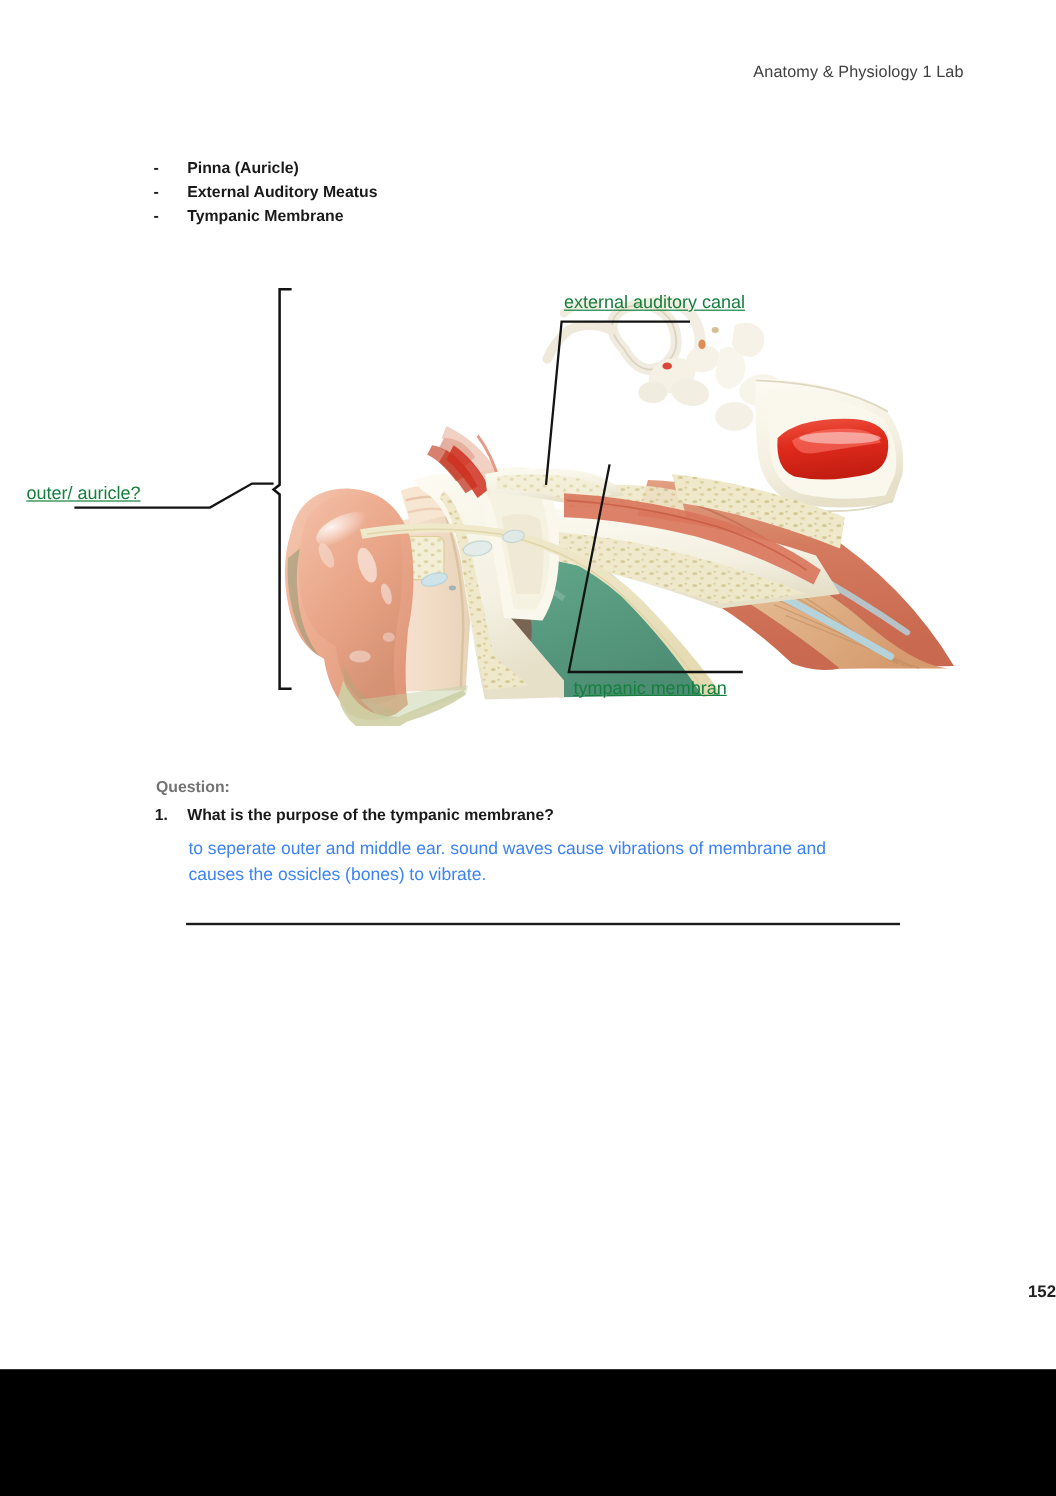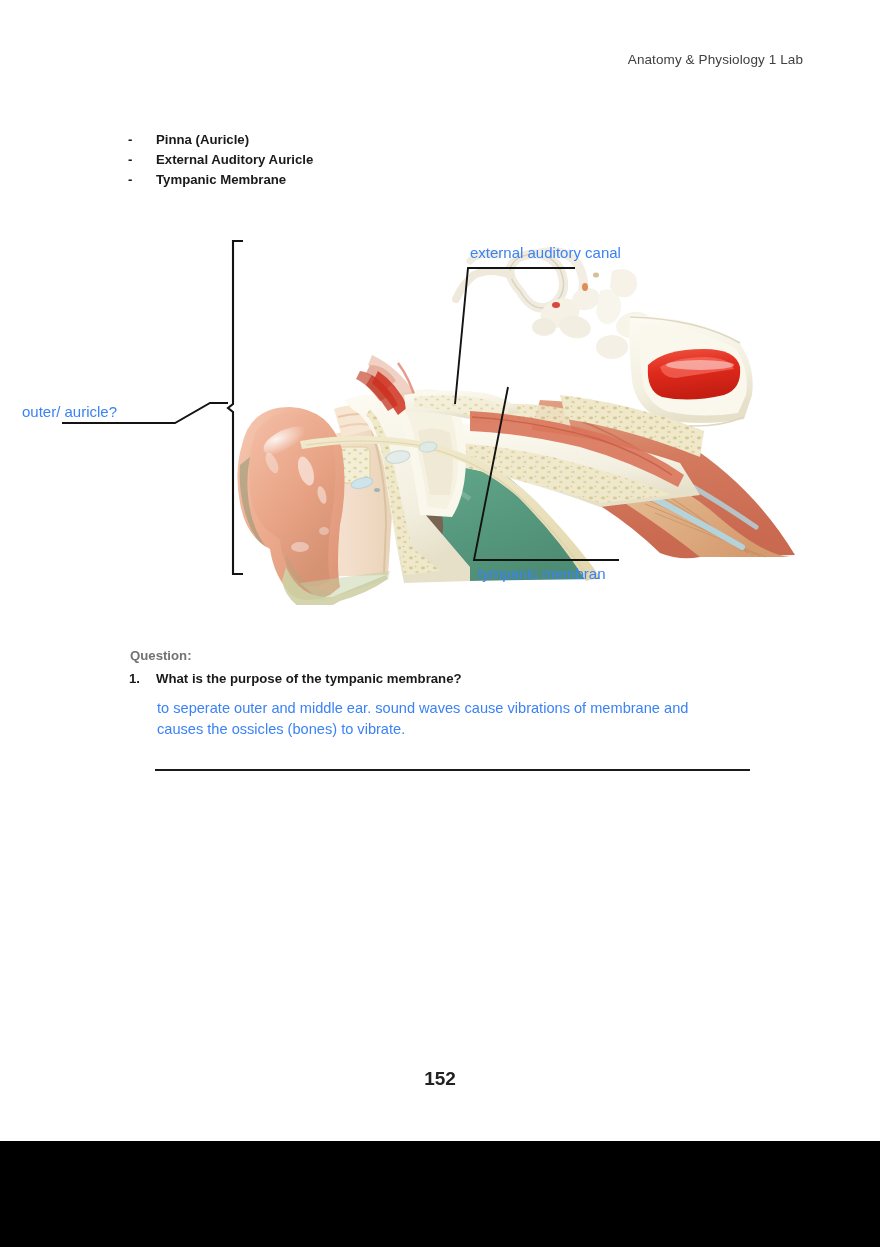--- a/index.html
+++ b/index.html
@@ -64,23 +64,24 @@
     top: 195px;
     width: 880px;
     height: 410px;
   }
   #figure svg { display: block; }
 
   
   .anno {
     position: absolute;
     font-size: 15px;
-    color: #3b82f6;
+    color: #15803d;
     white-space: nowrap;
     font-family: "Liberation Sans", sans-serif;
+    text-decoration: underline;
   }
   .anno-eac { left: 470px; top: 244px; }
   .anno-pinna { left: 22px; top: 403px; }
   .anno-tm { left: 478px; top: 565px; }
 
   
   .q-label {
     position: absolute;
     left: 130px;
     top: 648px;
@@ -118,22 +119,22 @@
     height: 2px;
     background: #1b1b1b;
   }
 
   
   .page-num {
     position: absolute;
     left: 0;
     right: 0;
     top: 1068px;
-    text-align: center;
-    font-size: 19px;
+    text-align: right;
+    font-size: 14px;
     font-weight: bold;
     color: #222;
   }
 
   
   .black-band {
     position: absolute;
     left: 0;
     top: 1141px;
     width: 880px;
@@ -149,21 +150,21 @@
   <div class="hdr-right">Anatomy &amp; Physiology 1 Lab</div>
 
 
   <div class="bullets">
     <div class="row">
       <span class="dash">-</span>
       <span>Pinna (Auricle)</span>
     </div>
     <div class="row">
       <span class="dash">-</span>
-      <span>External Auditory Auricle</span>
+      <span>External Auditory Meatus</span>
     </div>
     <div class="row">
       <span class="dash">-</span>
       <span>Tympanic Membrane</span>
     </div>
   </div>
 
   <div id="figure">
     <svg width="880" height="410" viewBox="0 0 880 410" xmlns="http://www.w3.org/2000/svg">
       <defs>

